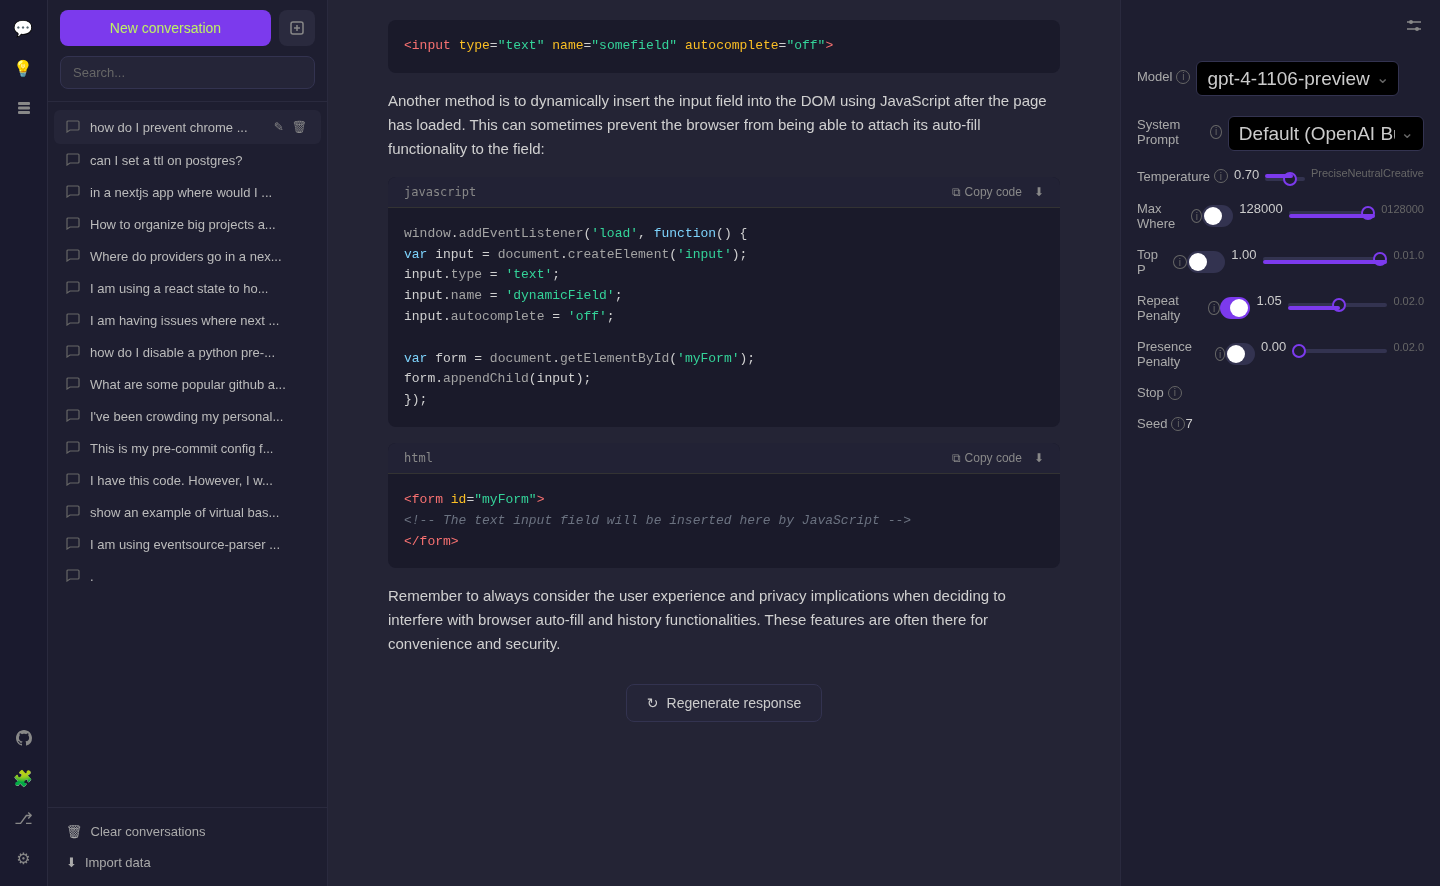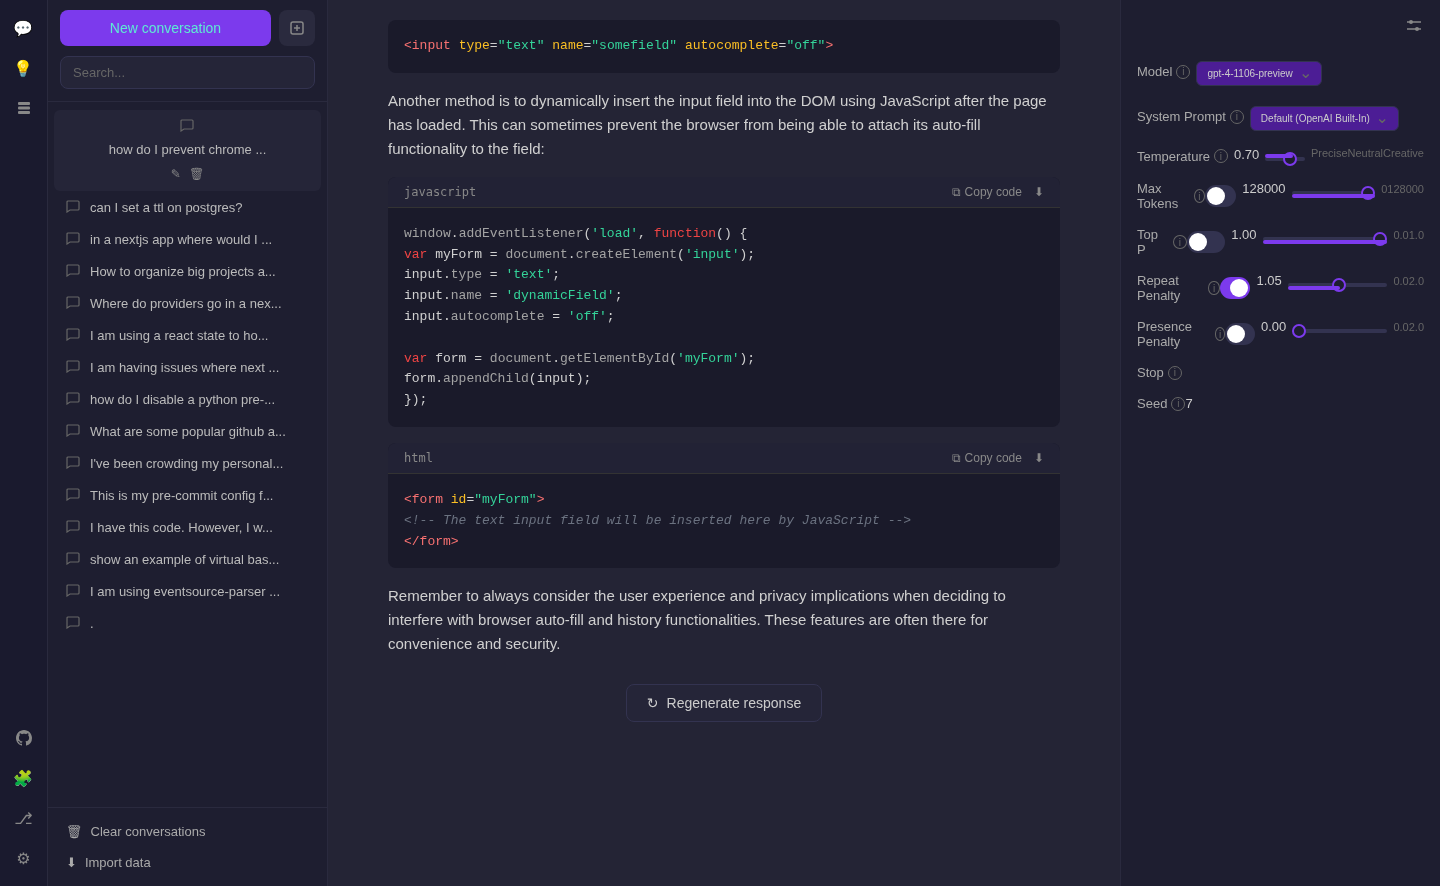--- a/index.html
+++ b/index.html
@@ -48,21 +48,21 @@
     }
     .sidebar-top {
       padding: 10px 12px;
       display: flex;
       align-items: center;
       gap: 8px;
     }
     .new-conversation-btn {
       flex: 1;
       background: #7c3aed;
-      color: #5eead4;
+      color: #bef264;
       border: none;
       border-radius: 8px;
       padding: 10px 16px;
       font-size: 14px;
       font-weight: 500;
       cursor: pointer;
       text-align: center;
     }
     .icon-btn {
       width: 36px;
@@ -103,21 +103,21 @@
     .conv-item {
       display: flex;
       align-items: center;
       padding: 8px 12px;
       cursor: pointer;
       gap: 8px;
       border-radius: 6px;
       margin: 0 6px;
       position: relative;
     }
-    .conv-item.active { background: #252538; flex-direction: column; }
+    .conv-item.active { background: #252538; }
     .conv-icon {
       width: 16px;
       height: 16px;
       color: #666;
       flex-shrink: 0;
       font-size: 14px;
     }
     .conv-text {
       font-size: 13px;
       color: #bbb;
@@ -213,21 +213,21 @@
       align-items: center;
       gap: 4px;
     }
     .code-body {
       padding: 16px;
       font-family: 'Courier New', monospace;
       font-size: 13px;
       line-height: 1.6;
       overflow-x: auto;
     }
-    .kw { color: #ef4444; }
+    .kw { color: #7dd3fc; }
     .fn { color: #a3a3a3; }
     .str { color: #34d399; }
     .cm { color: #6b7280; font-style: italic; }
     .tag { color: #f87171; }
     .pun { color: #d0d0d0; }
 
     .regen-container {
       display: flex;
       justify-content: center;
       padding: 12px 0;
@@ -305,26 +305,26 @@
       height: 14px;
       border-radius: 50%;
       border: 1px solid #666;
       display: inline-flex;
       align-items: center;
       justify-content: center;
       font-size: 10px;
       color: #666;
     }
     .model-select {
-      background: #4c1d95;
+      background: #000000;
       border: 1px solid #333350;
       border-radius: 6px;
       color: #ccc;
       padding: 6px 28px 6px 10px;
-      font-size: 10px;
+      font-size: 19px;
       appearance: none;
       -webkit-appearance: none;
       cursor: pointer;
       width: 100%;
       margin-top: 4px;
       position: relative;
     }
     .select-wrapper {
       position: relative;
     }
@@ -646,21 +646,21 @@
             <span>⧉</span>
             <span>Copy code</span>
           </button>
           <button class="code-action-btn">
             <span>⬇</span>
           </button>
         </div>
       </div>
       <div class="code-body">
         <div><span class="fn">window</span><span class="pun">.</span><span class="fn">addEventListener</span><span class="pun">(</span><span class="str">'load'</span><span class="pun">, </span><span class="kw">function</span><span class="pun">() {</span></div>
-        <div><span class="pun">  </span><span class="kw">var</span><span class="pun"> myForm = </span><span class="fn">document</span><span class="pun">.</span><span class="fn">createElement</span><span class="pun">(</span><span class="str">'input'</span><span class="pun">);</span></div>
+        <div><span class="pun">  </span><span class="kw">var</span><span class="pun"> input = </span><span class="fn">document</span><span class="pun">.</span><span class="fn">createElement</span><span class="pun">(</span><span class="str">'input'</span><span class="pun">);</span></div>
         <div><span class="pun">  input.</span><span class="fn">type</span><span class="pun"> = </span><span class="str">'text'</span><span class="pun">;</span></div>
         <div><span class="pun">  input.</span><span class="fn">name</span><span class="pun"> = </span><span class="str">'dynamicField'</span><span class="pun">;</span></div>
         <div><span class="pun">  input.</span><span class="fn">autocomplete</span><span class="pun"> = </span><span class="str">'off'</span><span class="pun">;</span></div>
         <div>&nbsp;</div>
         <div><span class="pun">  </span><span class="kw">var</span><span class="pun"> form = </span><span class="fn">document</span><span class="pun">.</span><span class="fn">getElementById</span><span class="pun">(</span><span class="str">'myForm'</span><span class="pun">);</span></div>
         <div><span class="pun">  form.</span><span class="fn">appendChild</span><span class="pun">(input);</span></div>
         <div><span class="pun">});</span></div>
       </div>
     </div>
 
@@ -751,21 +751,21 @@
     <div class="temp-labels">
       <span>Precise</span>
       <span>Neutral</span>
       <span>Creative</span>
     </div>
   </div>
 
   <div class="param-row">
     <div class="param-header">
       <div class="panel-section-label">
-        <span>Max Tokens</span>
+        <span>Max Where</span>
         <span class="info-icon">i</span>
       </div>
       <div class="toggle toggle-off"></div>
     </div>
     <div class="param-value">128000</div>
     <div class="slider-container">
       <div class="slider-track-fill" style="width: 100%;"></div>
       <input type="range" class="slider" min="0" max="100" value="100" style="">
     </div>
     <div class="slider-labels">

